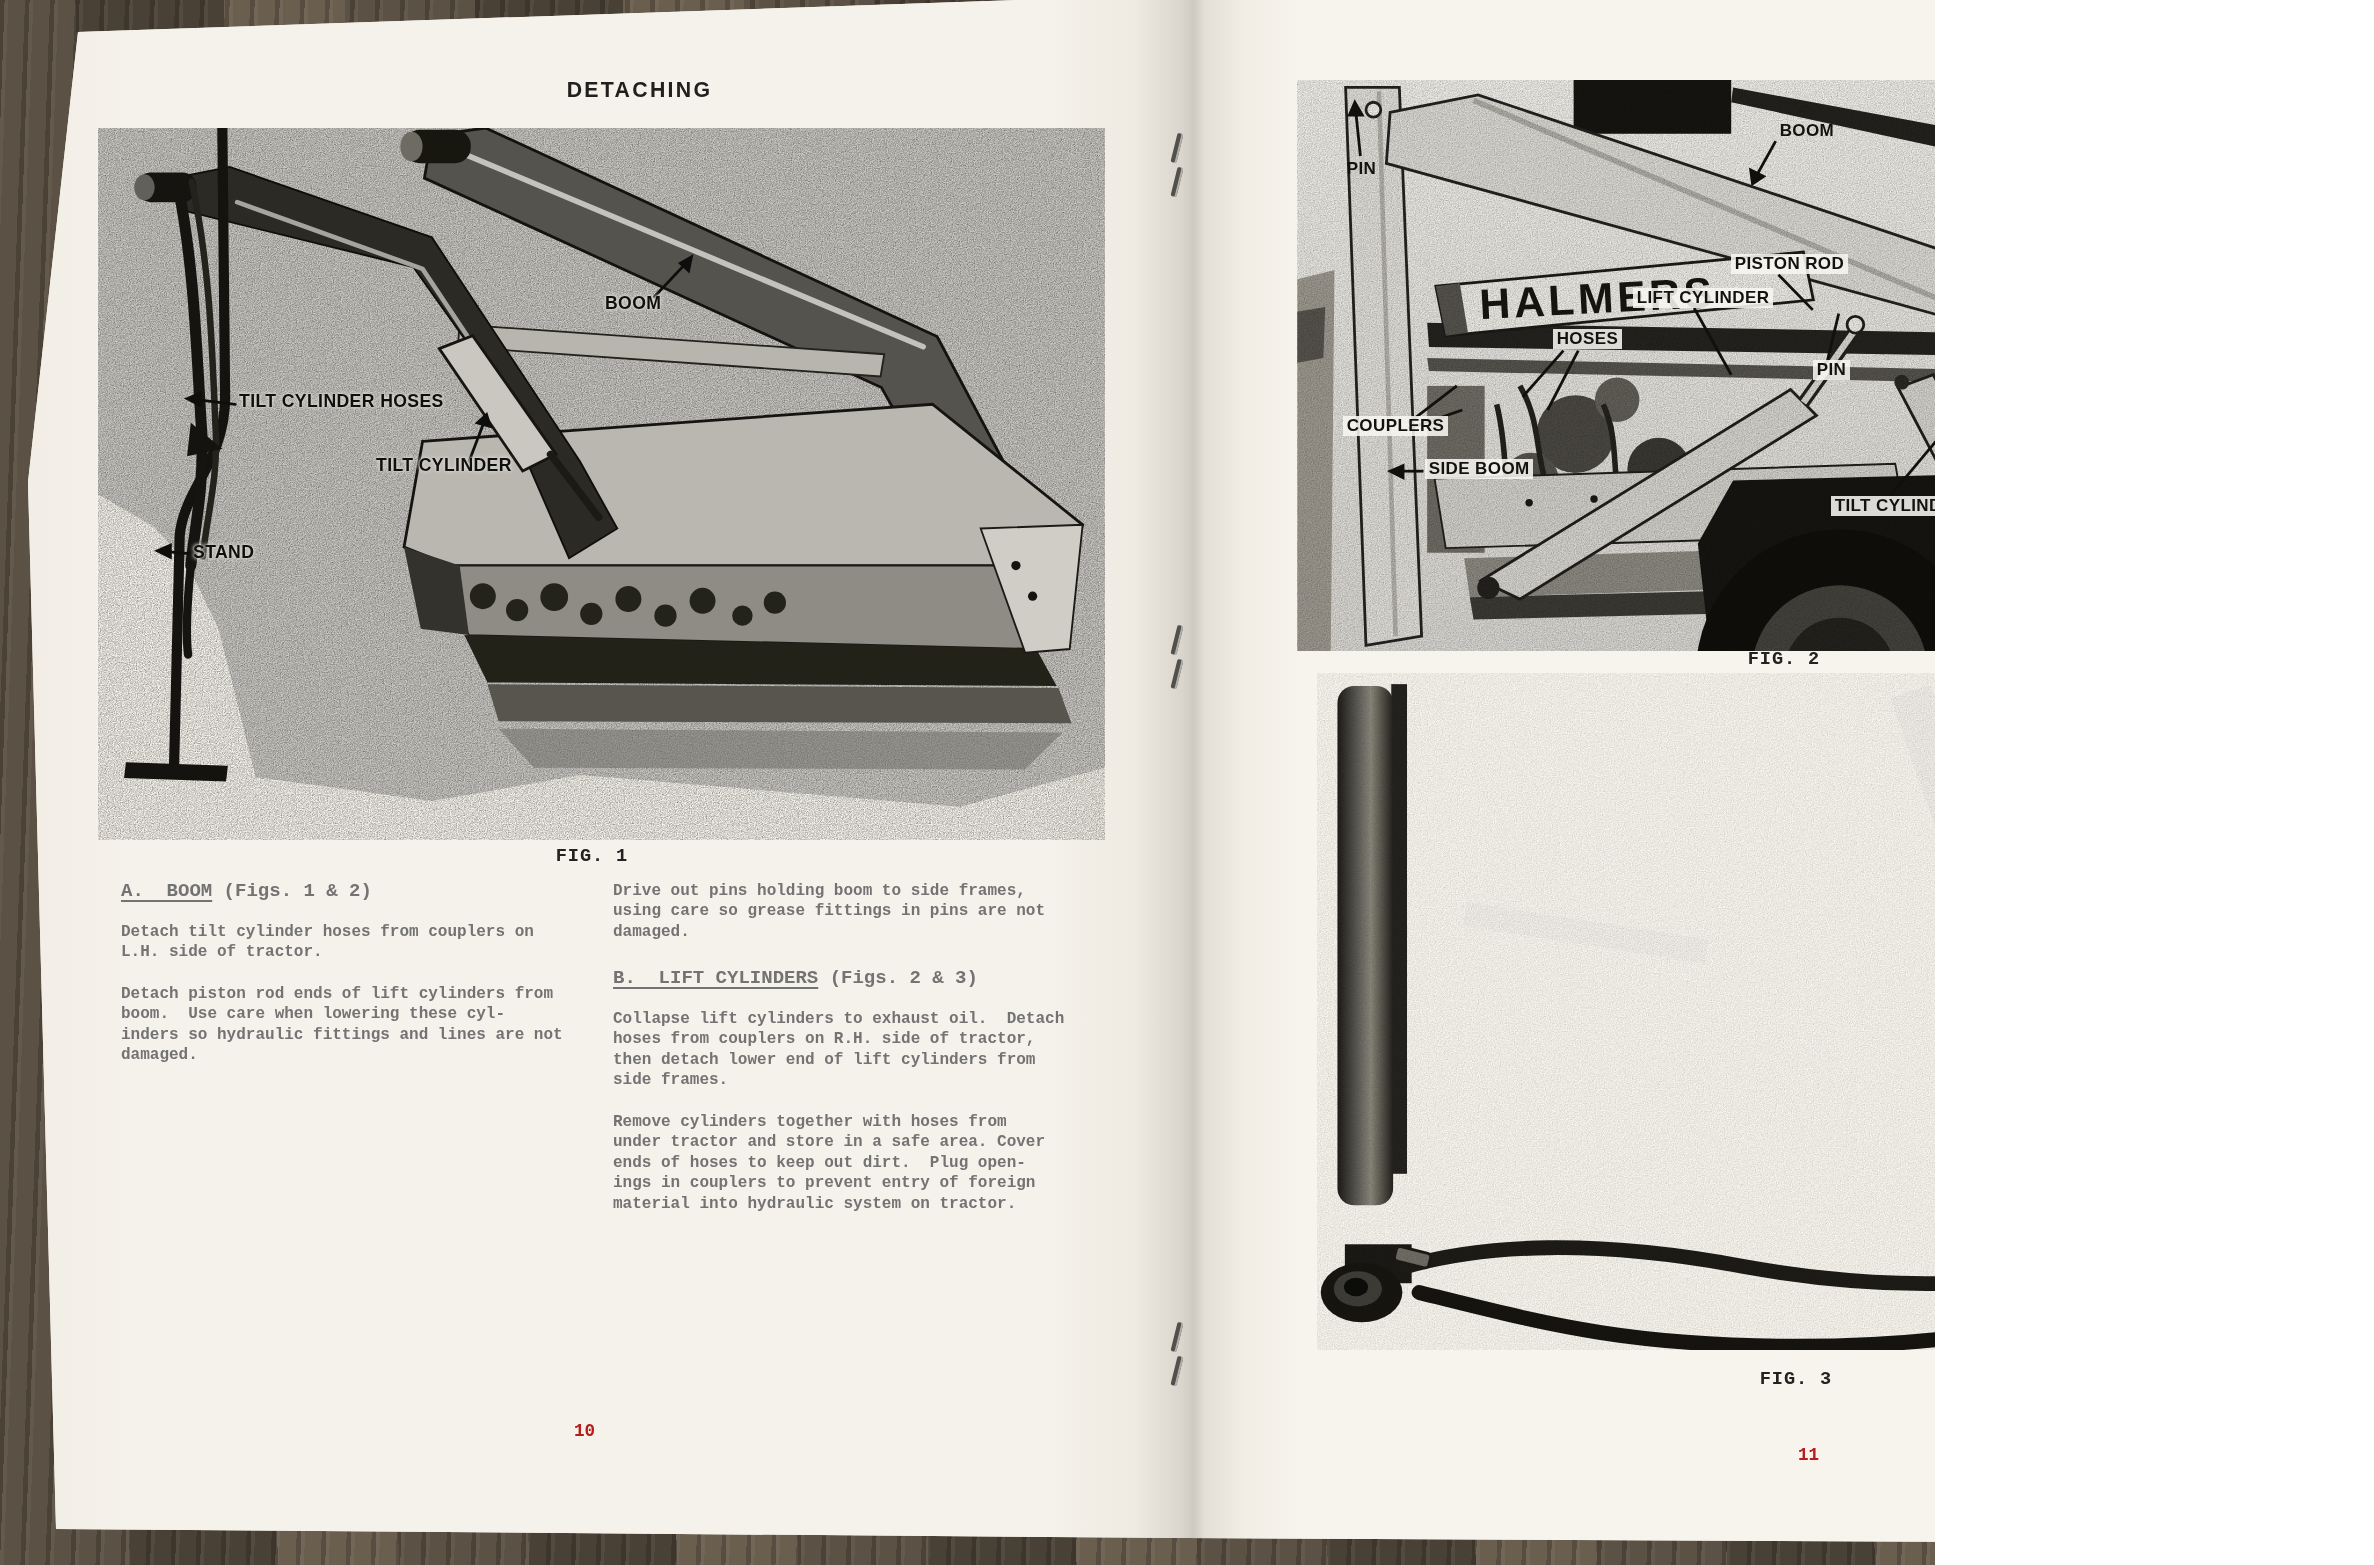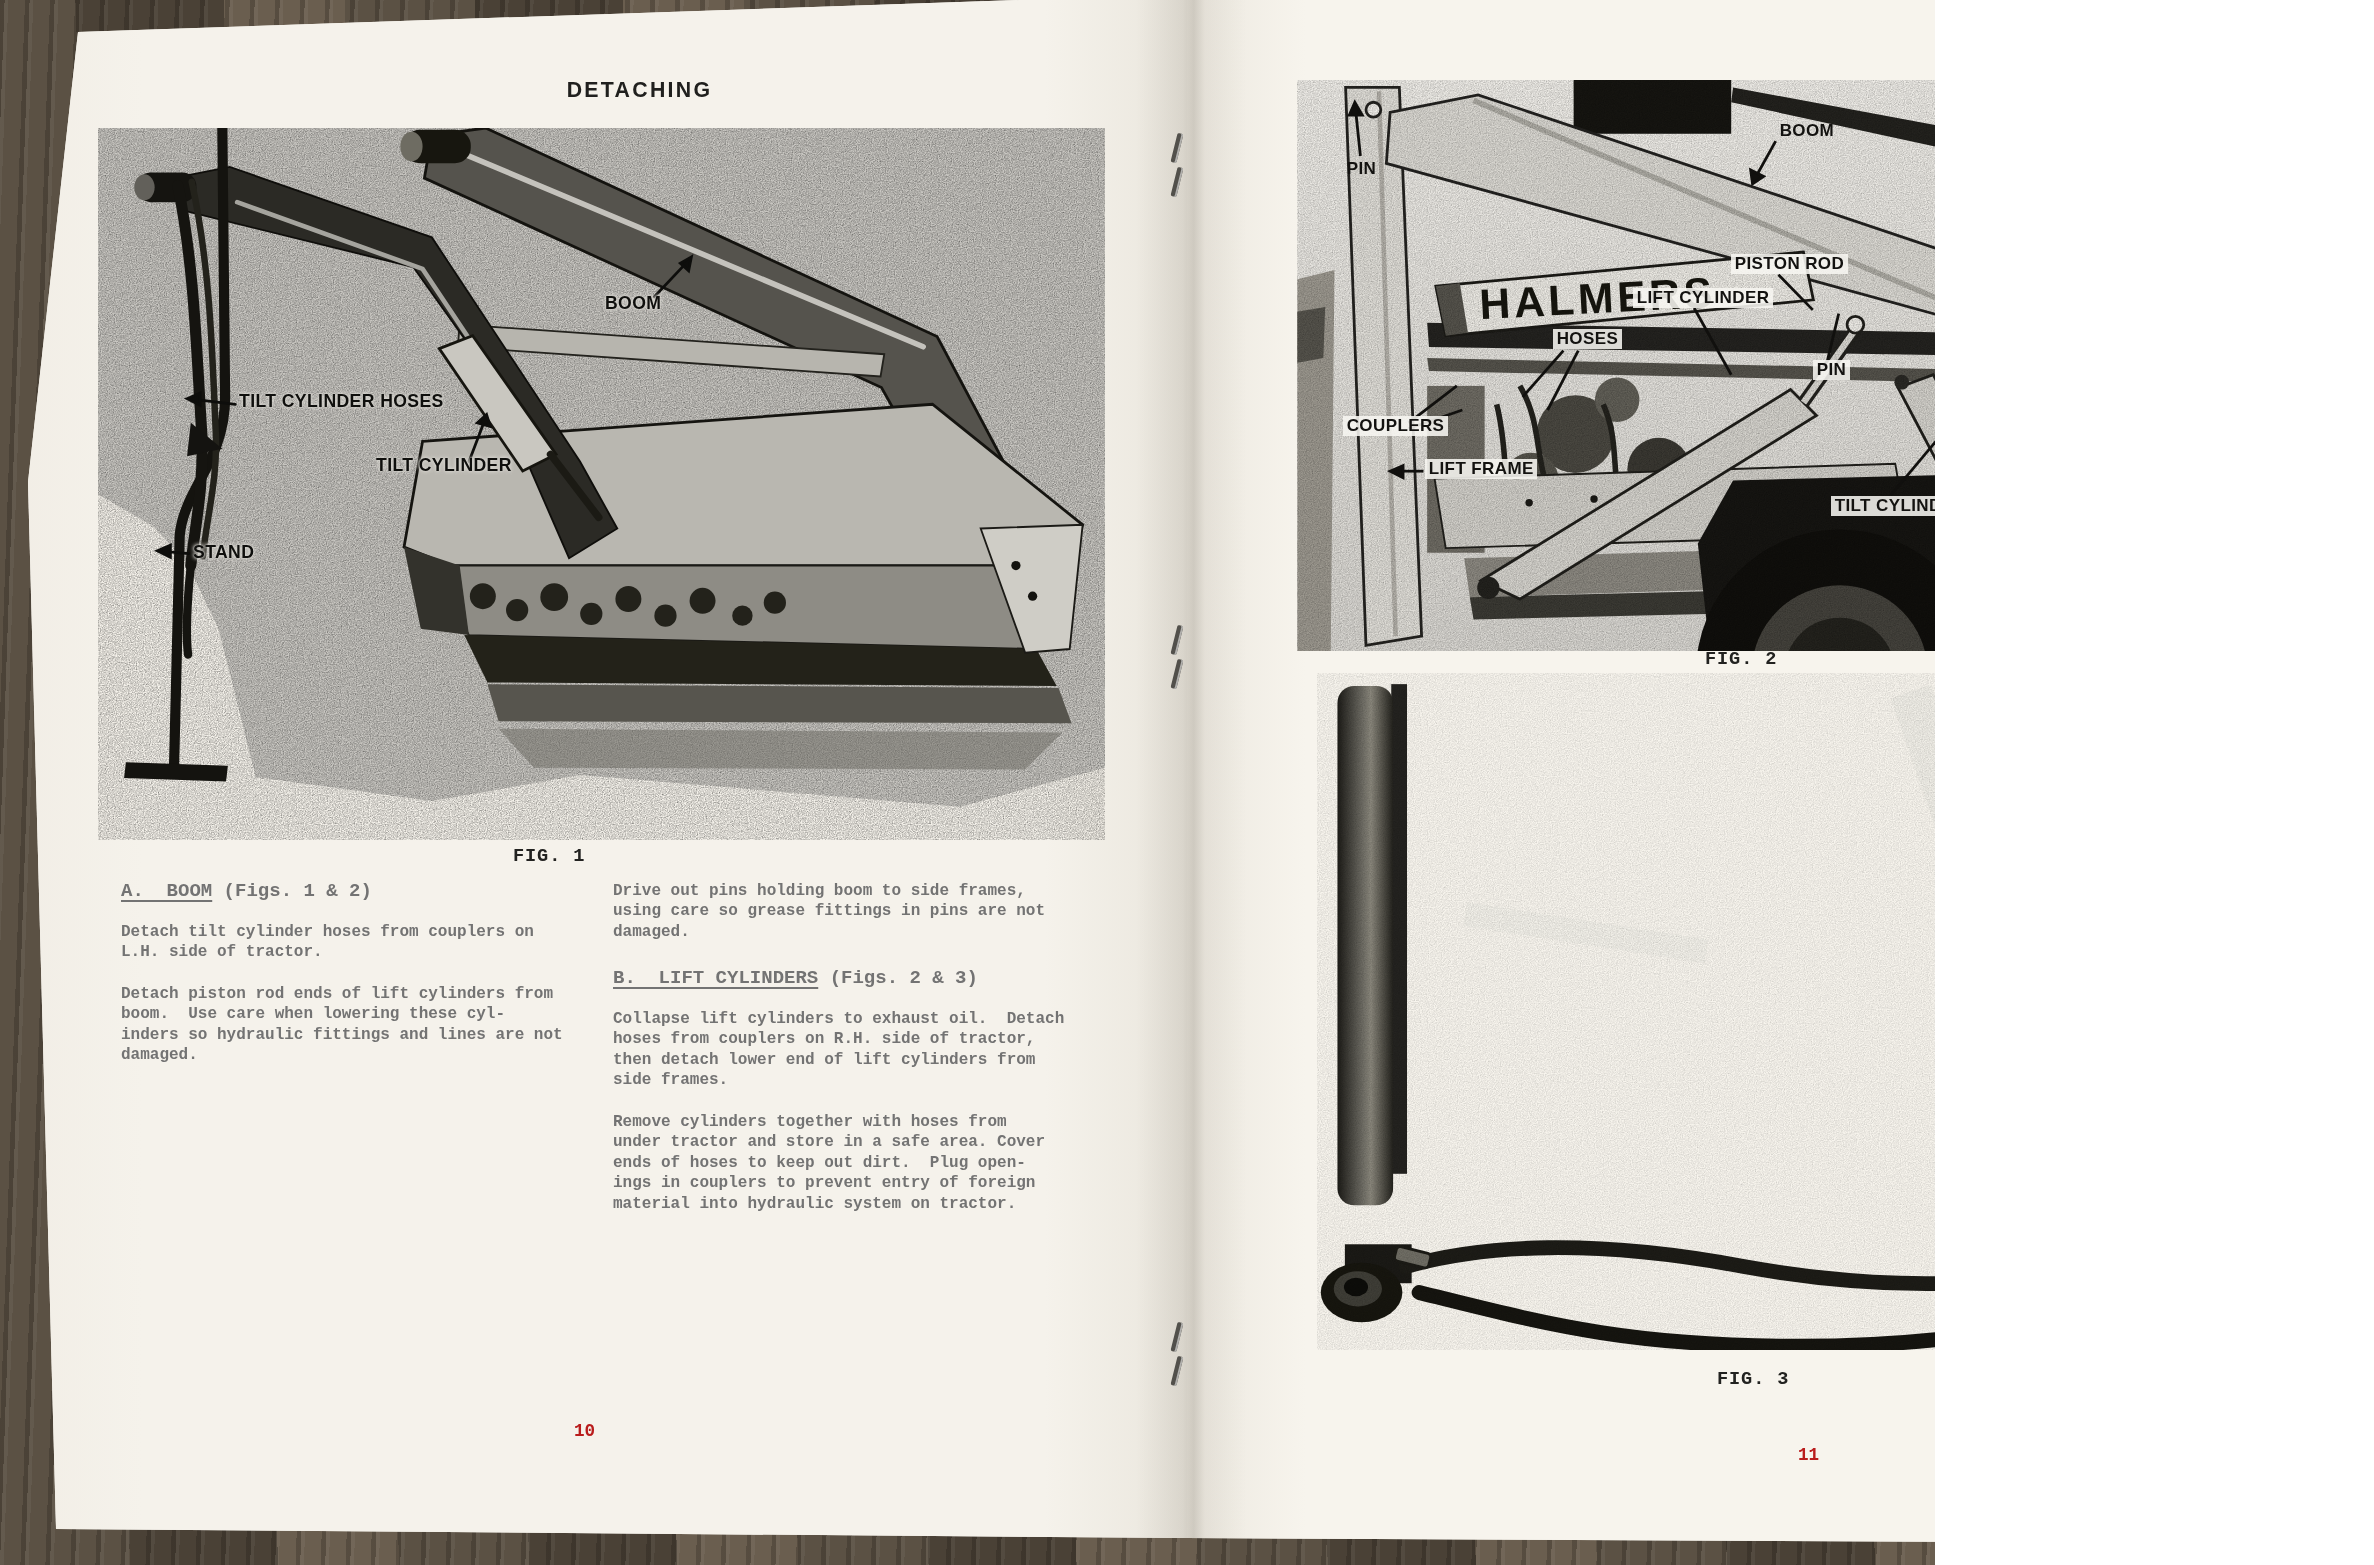--- a/index.html
+++ b/index.html
@@ -18,21 +18,21 @@
   .page-right{left:1187px;width:1187px;background:linear-gradient(90deg,#ece8df 0%,#f7f4ed 10%,#f7f4ed 90%,#f2efe8 100%);}
   .gutter{position:absolute;left:1136px;top:0;width:111px;height:100%;
     background:linear-gradient(90deg,transparent,rgba(70,62,48,.10) 42%,rgba(70,62,48,.18) 52%,rgba(70,62,48,.06) 62%,transparent);}
   .staple{position:absolute;left:1171px;}
   .staple span{display:block;width:5.6px;height:30px;background:#52504b;border-radius:1.9px;
     transform:rotate(14deg);margin:4.6px 0 0 2.8px;box-shadow:inset -1.9px 0 0 rgba(255,255,255,.55);}
   .header-detaching{position:absolute;left:519px;top:78px;width:241px;text-align:center;
     font:bold 21.3px "Liberation Sans",sans-serif;letter-spacing:2.3px;color:#20201e;}
   .fig{position:absolute;}
   .fig svg{display:block;}
-  .caption{position:absolute;font:bold 18.6px "Liberation Mono",monospace;color:#222220;letter-spacing:0.9px;text-align:left;width:158px;}
+  .caption{position:absolute;font:bold 18.6px "Liberation Mono",monospace;color:#222220;letter-spacing:0.9px;text-align:center;width:158px;}
   .pageno{position:absolute;font:bold 17.6px "Liberation Mono",monospace;color:#b91c1c;width:65px;text-align:center;}
   .col{position:absolute;color:#737373;font:bold 16px "Liberation Mono",monospace;line-height:20.4px;}
   .colA{left:121px;top:881px;width:492px;}
   .colB{left:613px;top:881px;width:506px;}
   .para{white-space:pre-wrap;margin:0 0 21.3px 0;}
   .para.tight{margin-bottom:7.4px;}
   .hd{font-size:19px;white-space:pre;}
   .hd .u{text-decoration:underline;text-underline-offset:3.7px;text-decoration-thickness:1.9px;}
   .hd{display:block;margin:0 0 20.4px 0;}
   .colB .intro{margin-bottom:26px;}
@@ -257,21 +257,21 @@
           <line x1="640" y1="448" x2="692" y2="386"></line>
         </g>
       </svg>
       <span class="f2label" style="left:46px;top:79px;background:none;">PIN</span>
       <span class="f2label" style="left:479px;top:41px;background:none;">BOOM</span>
       <span class="f2label" style="left:434px;top:174px;">PISTON ROD</span>
       <span class="f2label" style="left:336px;top:208px;">LIFT CYLINDER</span>
       <span class="f2label" style="left:256px;top:249px;">HOSES</span>
       <span class="f2label" style="left:516px;top:280px;">PIN</span>
       <span class="f2label" style="left:46px;top:336px;">COUPLERS</span>
-      <span class="f2label" style="left:128px;top:379px;">LIFT FRAME</span>
+      <span class="f2label" style="left:128px;top:379px;">SIDE BOOM</span>
       <span class="f2label" style="left:534px;top:416px;">TILT CYLINDER</span>
     </div>
     <div class="caption" style="left:1705px;top:649px;">FIG. 2</div>
 
     <div class="fig" style="left:1317px;top:673px;width:985px;height:677px;">
       <svg width="985" height="677" viewBox="0 0 1062 730">
         <defs>
           <linearGradient id="cylL" x1="0" y1="0" x2="1" y2="0">
             <stop offset="0" stop-color="#1c1b17"></stop>
               <stop offset=".45" stop-color="#6e6c64"></stop>

